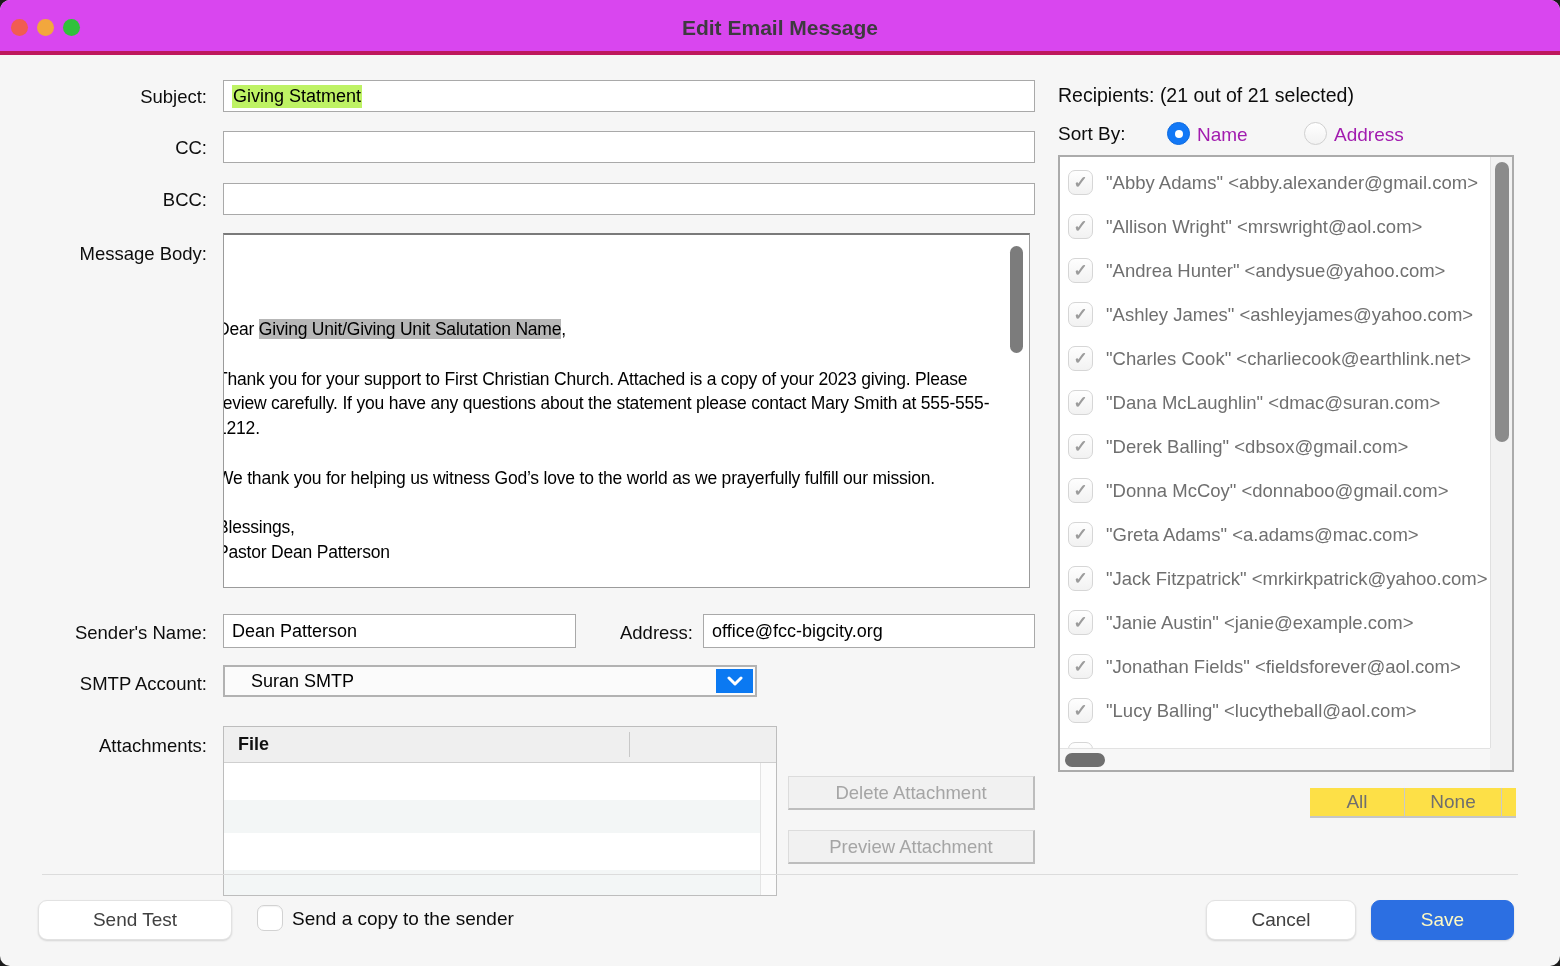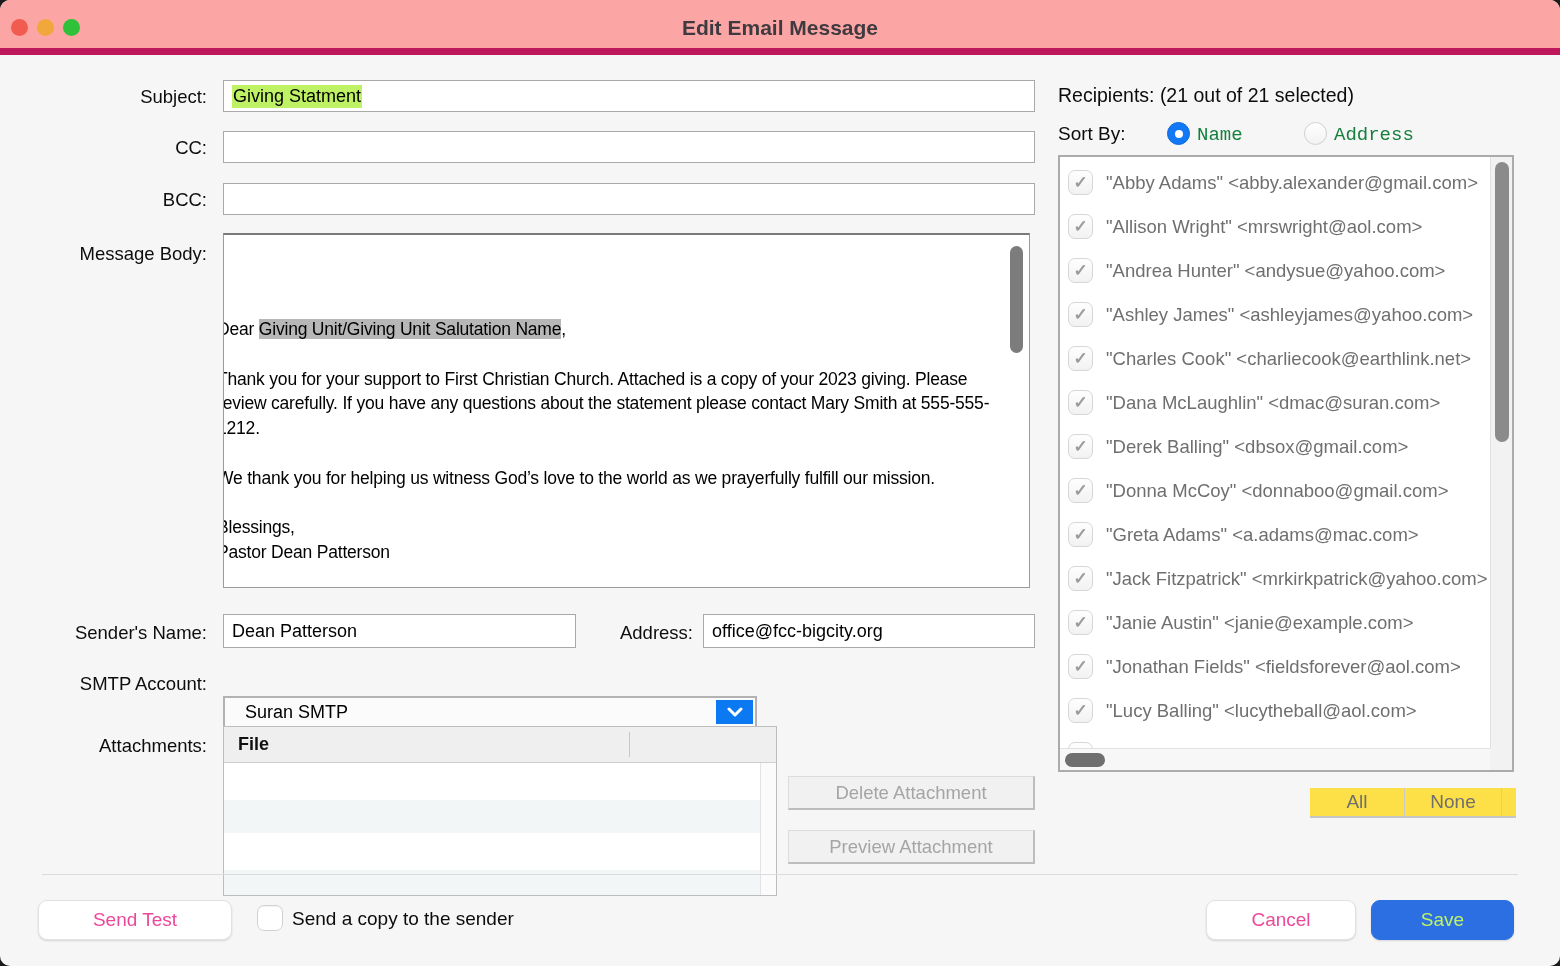--- a/index.html
+++ b/index.html
@@ -2,21 +2,21 @@
 <html><head>
 <meta charset="utf-8">
 <style>
   * { margin:0; padding:0; box-sizing:border-box; font-family:"Liberation Sans",sans-serif; }
   html,body { background:#1b1b1b; }
   #window { position:relative; width:1560px; height:966px; background:#f6f6f6;
             border-radius:10px; overflow:hidden; }
 
   
   .titlebar { position:absolute; left:0; top:0; right:0; height:55px;
-              background:#fca5a5; border-bottom:7px solid #be185d; }
+              background:#d946ef; border-bottom:4px solid #be185d; }
   .light { position:absolute; top:19px; width:17px; height:17px; border-radius:50%; }
   .light.red    { left:11px;  background:#f15c51; }
   .light.yellow { left:37px;  background:#f2a73d; }
   .light.green  { left:63px;  background:#30c13b; }
   .wtitle { text-align:center; line-height:55px; font-weight:bold; font-size:21px; color:#3e3a3f; }
 
   
   .label { position:absolute; font-size:18.5px; color:#0d0d0d; text-align:right; white-space:nowrap; }
   .tinput { position:absolute; background:#fff; border:1px solid #a9a9a9;
             font-size:18px; color:#000; display:flex; align-items:center; padding:0 8px; }
@@ -26,23 +26,23 @@
   .msgbody { position:absolute; left:223px; top:233px; width:807px; height:355px;
              background:#fff; border:1px solid #9b9b9b; border-top:2px solid #7a7a7a; overflow:hidden;padding-left:6px; }
   .msgtext { position:absolute; left:-7px; top:82px; width:786px;
              font-size:17.5px; line-height:24.8px; letter-spacing:-0.2px; color:#000; }
   .msgtext .gap { margin-top:24.8px; }
   .hl-gray { background:#b7b7b7; }
   .msg-vthumb { position:absolute; right:6px; top:11px; width:13px; height:107px;
                 border-radius:7px; background:#7c7c7c; }
 
   
-  .smtp { position:absolute; left:223px; top:696px; width:534px; height:32px;
+  .smtp { position:absolute; left:223px; top:665px; width:534px; height:32px;
           background:#fbfbfb; border:2px solid #b2b2b2; display:flex; align-items:center;
-          font-size:18px; color:#000; padding-left:20px; }
+          font-size:18px; color:#000; padding-left:26px; }
   .smtp-btn { position:absolute; right:2px; top:2px; bottom:2px; width:37px;
               background:#0b79f2; display:flex; align-items:center; justify-content:center; }
 
   
   .attach-table { position:absolute; left:223px; top:726px; width:554px; height:170px;
                   background:#fff; border:1px solid #bdbdbd; }
   .attach-header { position:absolute; left:0; right:0; top:0; height:36px; background:#efefef;
                    border-bottom:1px solid #cfcfcf; }
   .attach-header .col { position:absolute; top:7px; font-weight:bold; font-size:18px; color:#111; }
   .attach-header .vline { position:absolute; left:405px; top:5px; bottom:5px; width:1px; background:#c8c8c8; }
@@ -56,21 +56,21 @@
   .flatbtn.disabled { color:#a5a5a5; }
 
   
   .rec-title { position:absolute; left:1058px; top:84px; font-size:19.5px; color:#0c0c0c; }
   .sort-label { position:absolute; left:1058px; top:123px; font-size:19px; color:#0c0c0c; }
   .radio { position:absolute; width:23px; height:23px; border-radius:50%; top:122px; }
   .radio.on { background:#1278f6; border:1px solid #0e6be0; }
   .radio.on::after { content:""; position:absolute; left:7px; top:7px; width:8px; height:8px;
                      border-radius:50%; background:#fff; }
   .radio.off { background:linear-gradient(#ffffff,#f2f2f2); border:1.5px solid #d0d0d0; }
-  .radio-label { position:absolute; top:124px; font-size:19px; color:#15803d;font-family:Liberation Mono, monospace; }
+  .radio-label { position:absolute; top:124px; font-size:19px; color:#a21caf; }
 
   .rec-list { position:absolute; left:1058px; top:155px; width:456px; height:617px;
               background:#fff; border:2px solid #ababab; }
   .rec-items { position:absolute; left:0; top:0; right:22px; bottom:22px; overflow:hidden; padding-top:5px; }
   .rec-row { position:relative; height:44px; }
   .rec-check { position:absolute; left:8px; top:8px; width:25px; height:25px;
                border:1.5px solid #d6d6d6; border-radius:7px;
                background:linear-gradient(#fefefe,#f2f2f2); color:#9c9c9c; font-size:17px;
                font-weight:bold; display:flex; align-items:center; justify-content:center; }
   .rec-label { position:absolute; left:46px; top:10px; width:386px; font-size:18.5px;
@@ -89,22 +89,22 @@
                background:#fde047; border-bottom:2px solid #c6c6c6; display:flex; }
   .seg { font-size:19px; color:#6f6f6f; display:flex; align-items:center; justify-content:center; }
   .seg.all { width:95px; border-right:1px solid #c9c9c9; }
   .seg.none { width:97px; border-right:1px solid #c9c9c9; }
   .seg.stub { flex:1; }
 
   
   .hdivider { position:absolute; left:42px; top:874px; width:1476px; height:1px; background:#dcdcdc; }
   .pillbtn { position:absolute; top:900px; height:40px; border-radius:9px; font-size:19px;
              display:flex; align-items:center; justify-content:center;
-             background:#fff; border:1px solid #e2e2e2; box-shadow:0 1px 2px rgba(0,0,0,0.14); color:#ec4899; }
-  .pillbtn.primary { background:#2c6fe2; border-color:#2c6fe2; color:#bef264; }
+             background:#fff; border:1px solid #e2e2e2; box-shadow:0 1px 2px rgba(0,0,0,0.14); color:#404040; }
+  .pillbtn.primary { background:#2c6fe2; border-color:#2c6fe2; color:#fef9c3; }
   .cbox { position:absolute; left:257px; top:905px; width:26px; height:26px; background:#fff;
           border:1.5px solid #d2d2d2; border-radius:7px; box-shadow:inset 0 1px 1px rgba(0,0,0,0.05); }
   .cbox-label { position:absolute; left:292px; top:908px; font-size:19px; color:#0b0b0b; }
 </style>
 </head>
 <body>
 
 <div id="window">
 
   <div class="titlebar">

